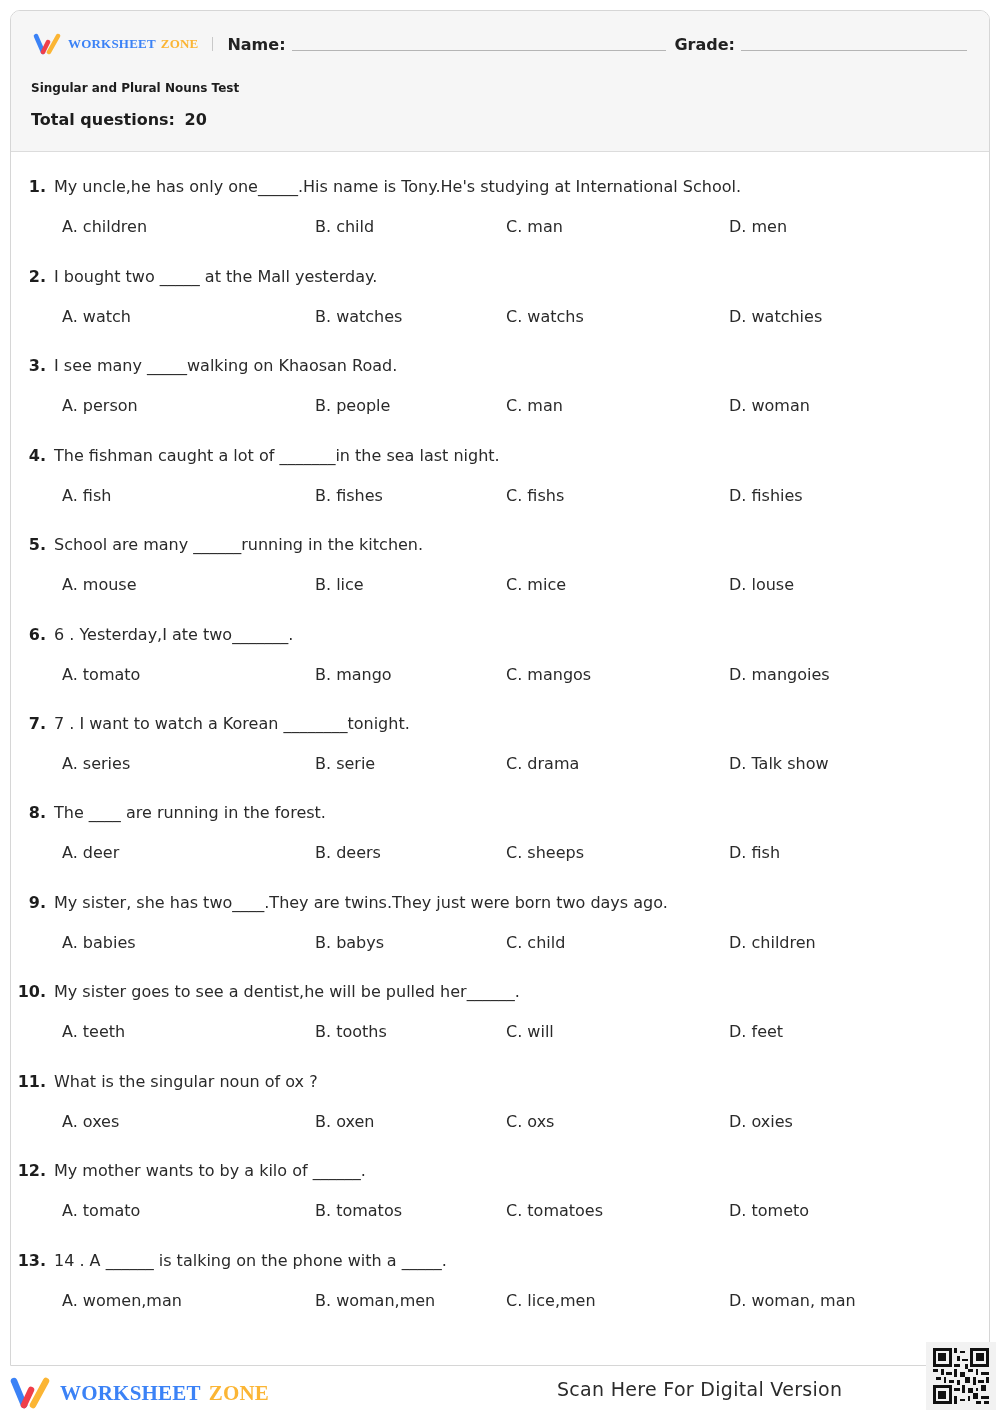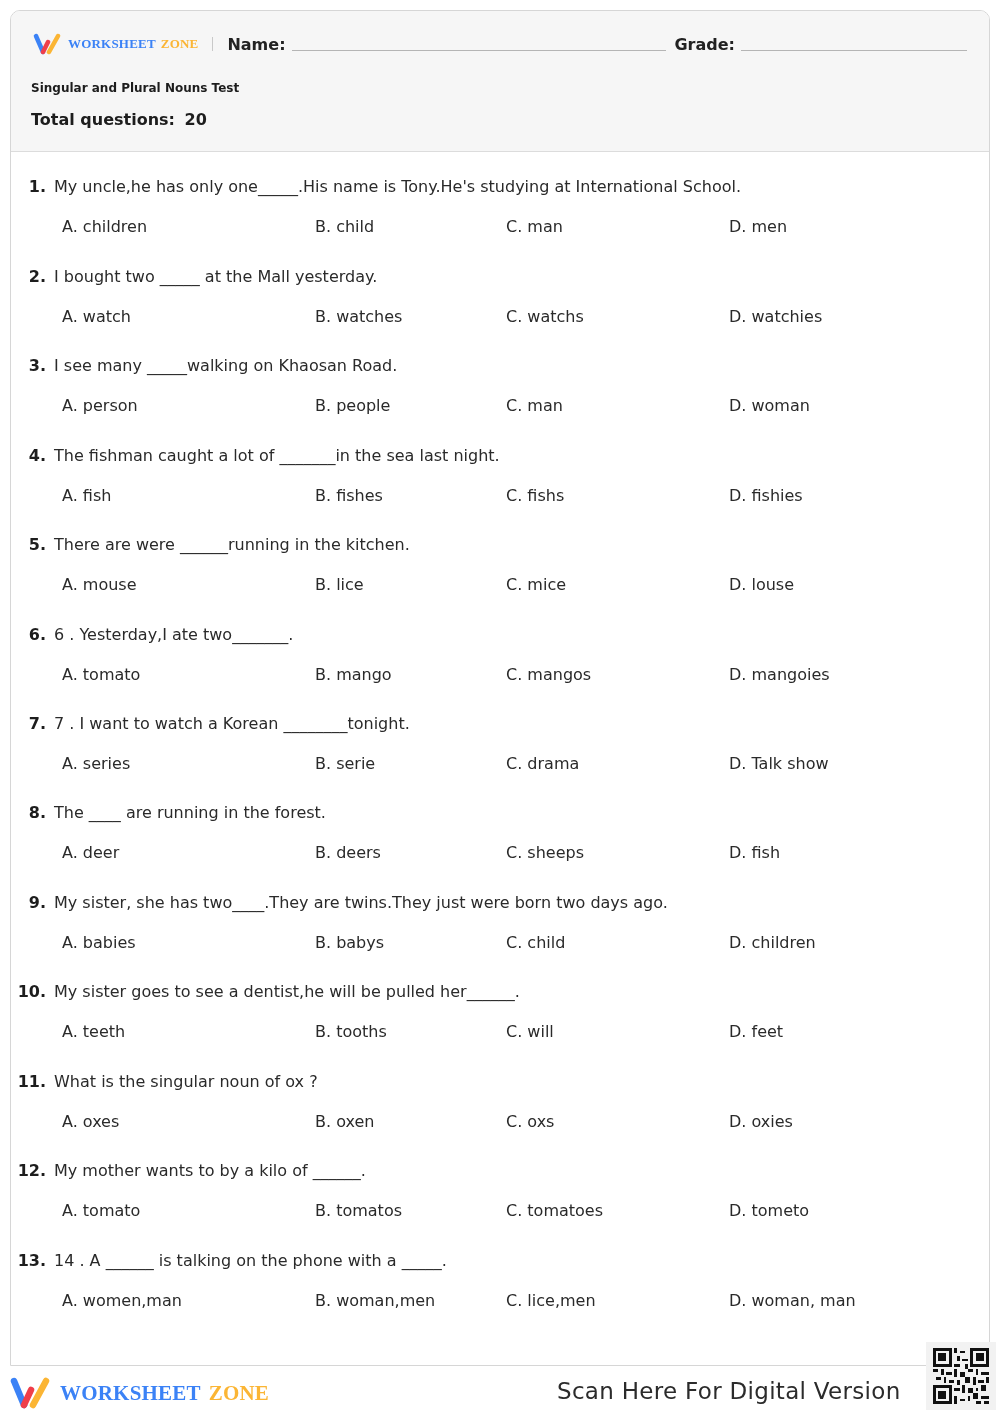--- a/index.html
+++ b/index.html
@@ -45,21 +45,21 @@
     .q-line { position: absolute; top: 0; left: 0; display: flex; font-size: 16px; line-height: 22px; white-space: nowrap; }
     .q-num { width: 43px; text-align: right; font-weight: 700; padding-right: 8px; color: #1d1d1d; }
     .q-text { color: #2a2a2a; }
     .options { position: absolute; top: 40px; left: 51px; width: 900px; height: 22px; }
     .option { position: absolute; top: 0; font-size: 16px; line-height: 22px; color: #2a2a2a; white-space: nowrap; }
     .opt-a { left: 0; } .opt-b { left: 233px; margin-left: 20px; } .opt-c { left: 444px; } .opt-d { left: 667px; }
 
     .footer-logo { position: absolute; left: 10px; top: 1376px; }
     .footer-logo .logo-text { font-size: 21px; margin-left: 8px; }
     .scan-text {
-      position: absolute; left: 557px; top: 1378px; font-size: 23px; color: #2b2b2b;
+      position: absolute; left: 557px; top: 1378px; font-size: 19px; color: #2b2b2b;
       font-family: "DejaVu Sans", sans-serif; letter-spacing: 0.3px;
     }
     .qr { position: absolute; left: 926px; top: 1342px; width: 70px; height: 68px; background: #f2f2f2; padding: 6px 7px; }
     .qr svg { display: block; }
   </style>
 </head>
 <body>
 
 <div class="page">
 
@@ -138,21 +138,21 @@
           <span class="option opt-a">A. fish</span>
           <span class="option opt-b">B. fishes</span>
           <span class="option opt-c">C. fishs</span>
           <span class="option opt-d">D. fishies</span>
         </div>
       </div>
 
       <div class="question" style="top:358px">
         <div class="q-line">
             <span class="q-num">5.</span>
-            <span class="q-text">There are were ______running in the kitchen.</span>
+            <span class="q-text">School are many ______running in the kitchen.</span>
           </div>
         <div class="options">
           <span class="option opt-a">A. mouse</span>
           <span class="option opt-b">B. lice</span>
           <span class="option opt-c">C. mice</span>
           <span class="option opt-d">D. louse</span>
         </div>
       </div>
 
       <div class="question" style="top:448px">

